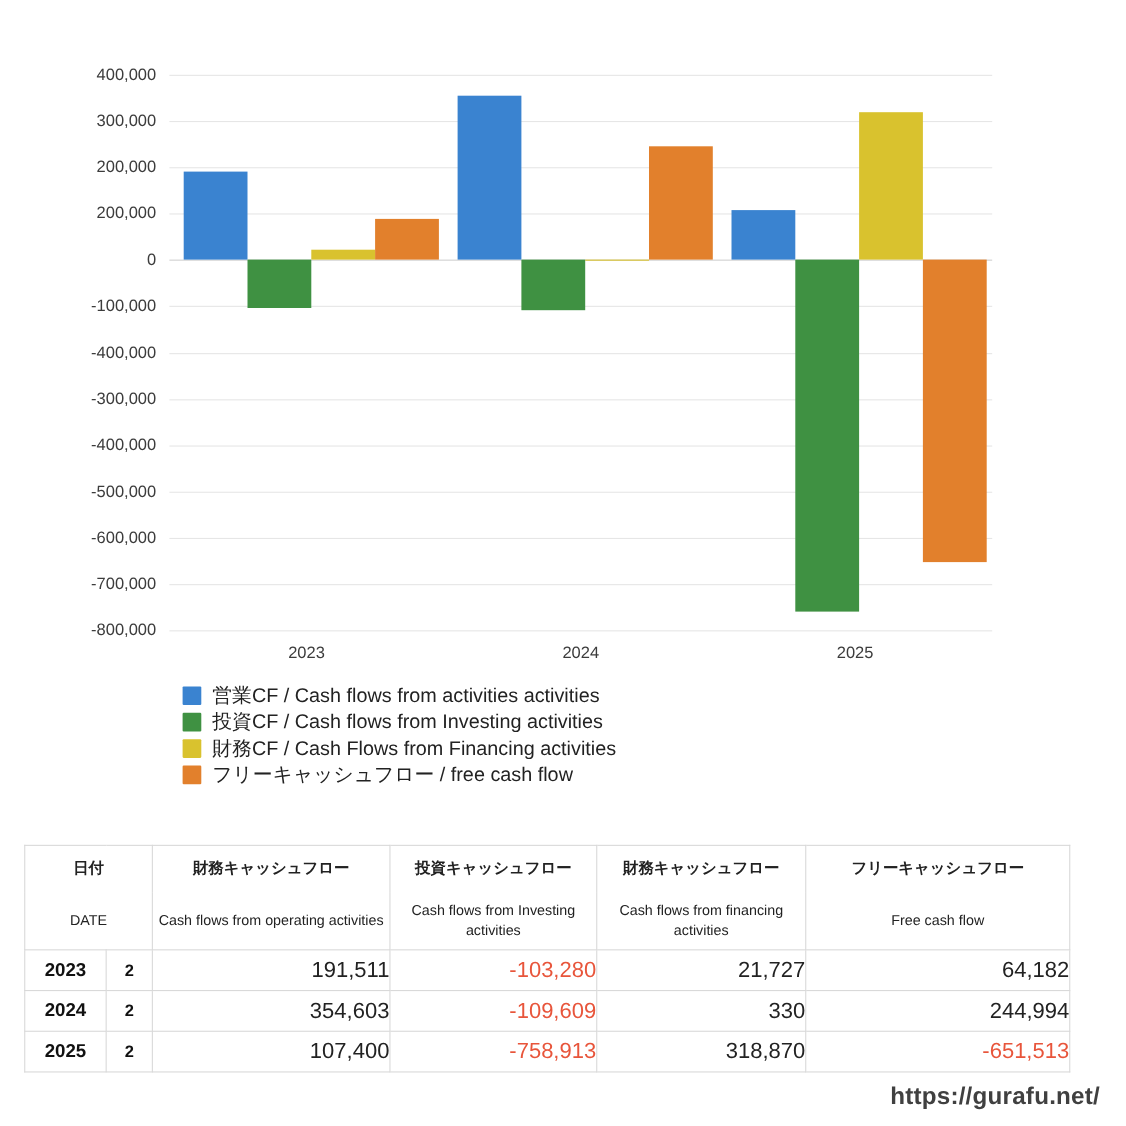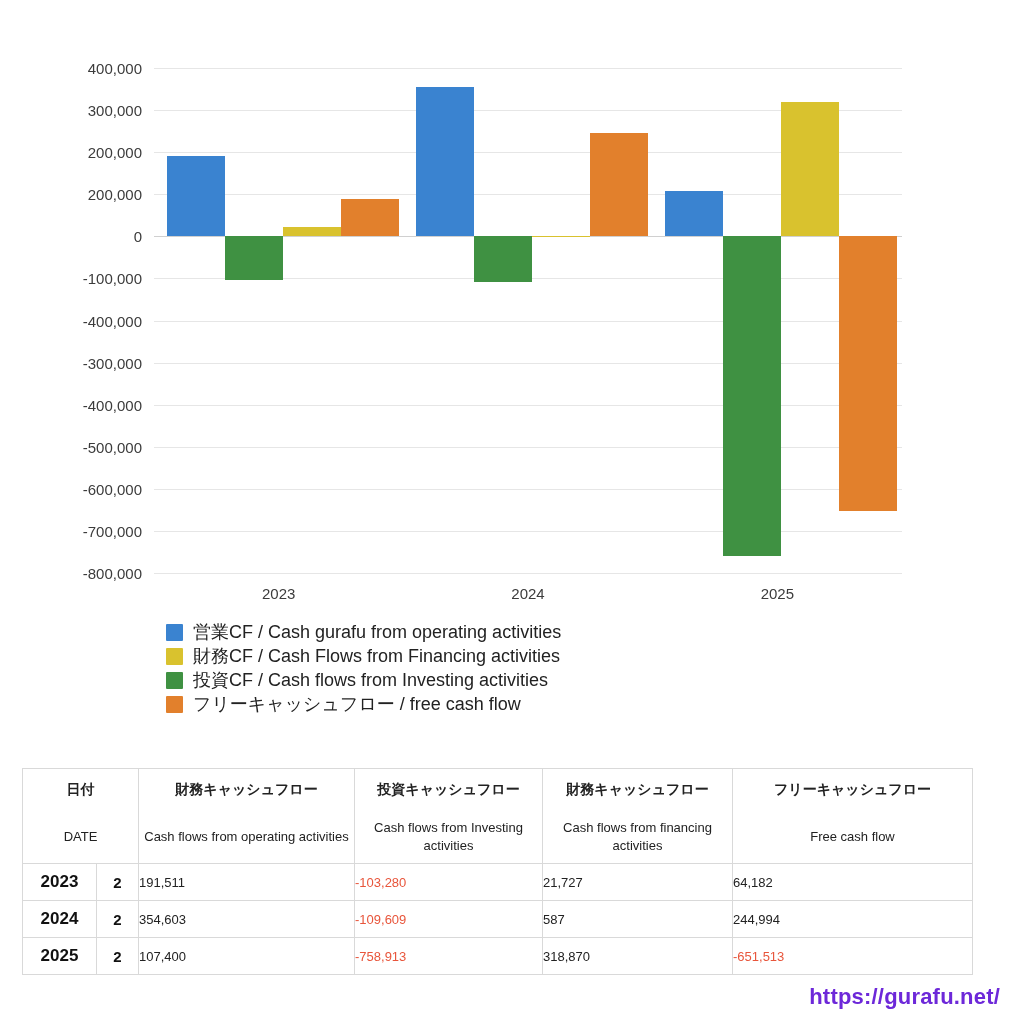--- a/index.html
+++ b/index.html
@@ -100,32 +100,32 @@
   .hdr-date-jp{font-size:14px;font-weight:bold;}
   .row-year{
     font-size:17px;font-weight:bold;text-align:center;color:#111;
     width:74px;
   }
   .row-month{
     font-size:15px;font-weight:bold;text-align:center;color:#111;
     width:42px;
   }
   .num{
-    text-align:left;
-    font-size:13px;
+    text-align:right;
+    font-size:20px;
     color:#222;
     height:36px;
   }
   .neg{color:#e8553b;}
   #footer-url{
     position:absolute;
     right:24px; top:984px;
     font-size:22px;
     font-weight:bold;
-    color:#6d28d9;
+    color:#404040;
     letter-spacing:.2px;
   }
 </style>
 </head>
 <body>
 
 <div id="chart-area">
   <div class="plot-wrap" id="plot">
       <div class="grid-line" style="top: 0px;"></div>
       <div class="ylabel" style="top: 0px; left: -112px;">400,000</div>
@@ -167,29 +167,29 @@
       <div class="bar" style="left: 569.333px; width: 58px; top: 168.333px; height: 319.376px; background: rgb(63, 145, 66);"></div>
       <div class="bar" style="left: 627.333px; width: 58px; top: 34.1422px; height: 134.191px; background: rgb(217, 194, 46);"></div>
       <div class="bar" style="left: 685.333px; width: 58px; top: 168.333px; height: 274.178px; background: rgb(226, 128, 44);"></div>
       <div class="xlabel" style="left: 623.333px; top: 517px;">2025</div>
     </div>
 </div>
 
 <div id="legend">
   <div class="legend-row">
     <span class="legend-swatch" style="background:#3a83d0"></span>
-    <span class="legend-text">営業CF / Cash gurafu from operating activities</span>
+    <span class="legend-text">営業CF / Cash flows from activities activities</span>
+  </div>
+  <div class="legend-row">
+    <span class="legend-swatch" style="background:#3f9142"></span>
+    <span class="legend-text">投資CF / Cash flows from Investing activities</span>
   </div>
   <div class="legend-row">
     <span class="legend-swatch" style="background:#d9c22e"></span>
     <span class="legend-text">財務CF / Cash Flows from Financing activities</span>
-  </div>
-  <div class="legend-row">
-    <span class="legend-swatch" style="background:#3f9142"></span>
-    <span class="legend-text">投資CF / Cash flows from Investing activities</span>
   </div>
   <div class="legend-row">
     <span class="legend-swatch" style="background:#e2802c"></span>
     <span class="legend-text">フリーキャッシュフロー / free cash flow</span>
   </div>
 </div>
 
 <div id="table-wrap">
   <table>
     <colgroup>
@@ -222,21 +222,21 @@
         <td class="num">191,511</td>
         <td class="num neg">-103,280</td>
         <td class="num">21,727</td>
         <td class="num">64,182</td>
       </tr>
       <tr>
         <td class="row-year">2024</td>
         <td class="row-month">2</td>
         <td class="num">354,603</td>
         <td class="num neg">-109,609</td>
-        <td class="num">587</td>
+        <td class="num">330</td>
         <td class="num">244,994</td>
       </tr>
       <tr>
         <td class="row-year">2025</td>
         <td class="row-month">2</td>
         <td class="num">107,400</td>
         <td class="num neg">-758,913</td>
         <td class="num">318,870</td>
         <td class="num neg">-651,513</td>
       </tr>

